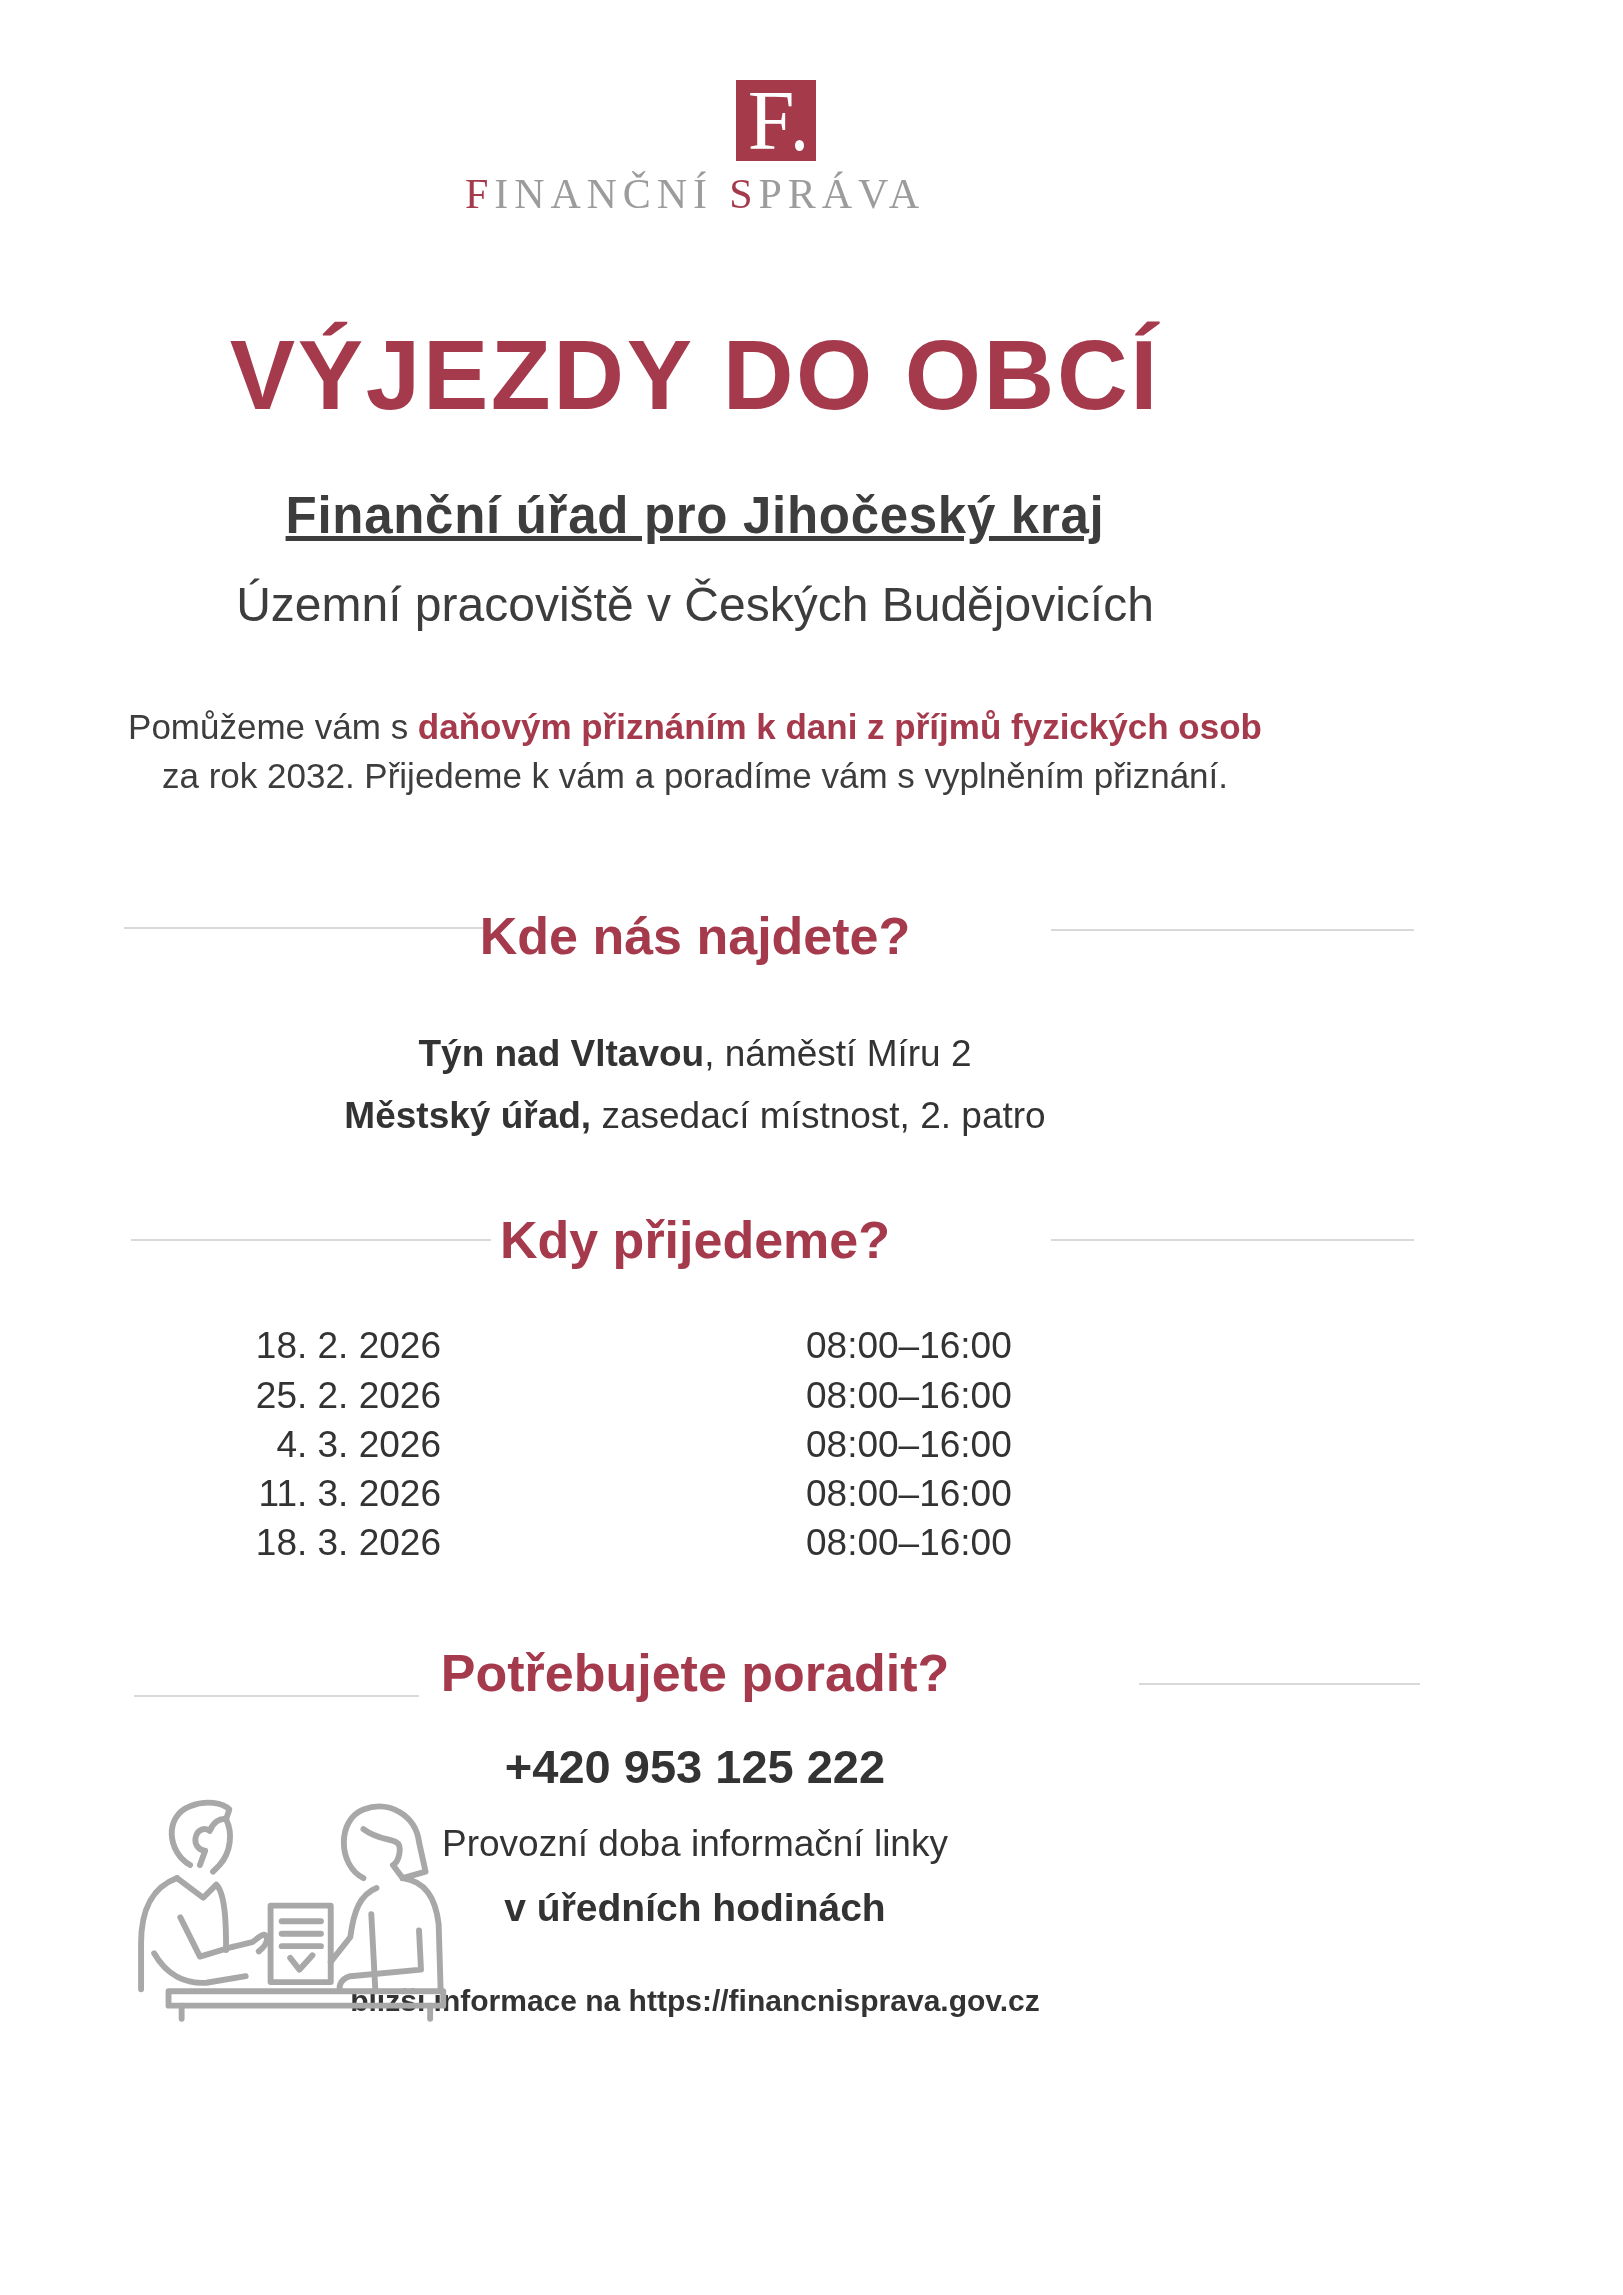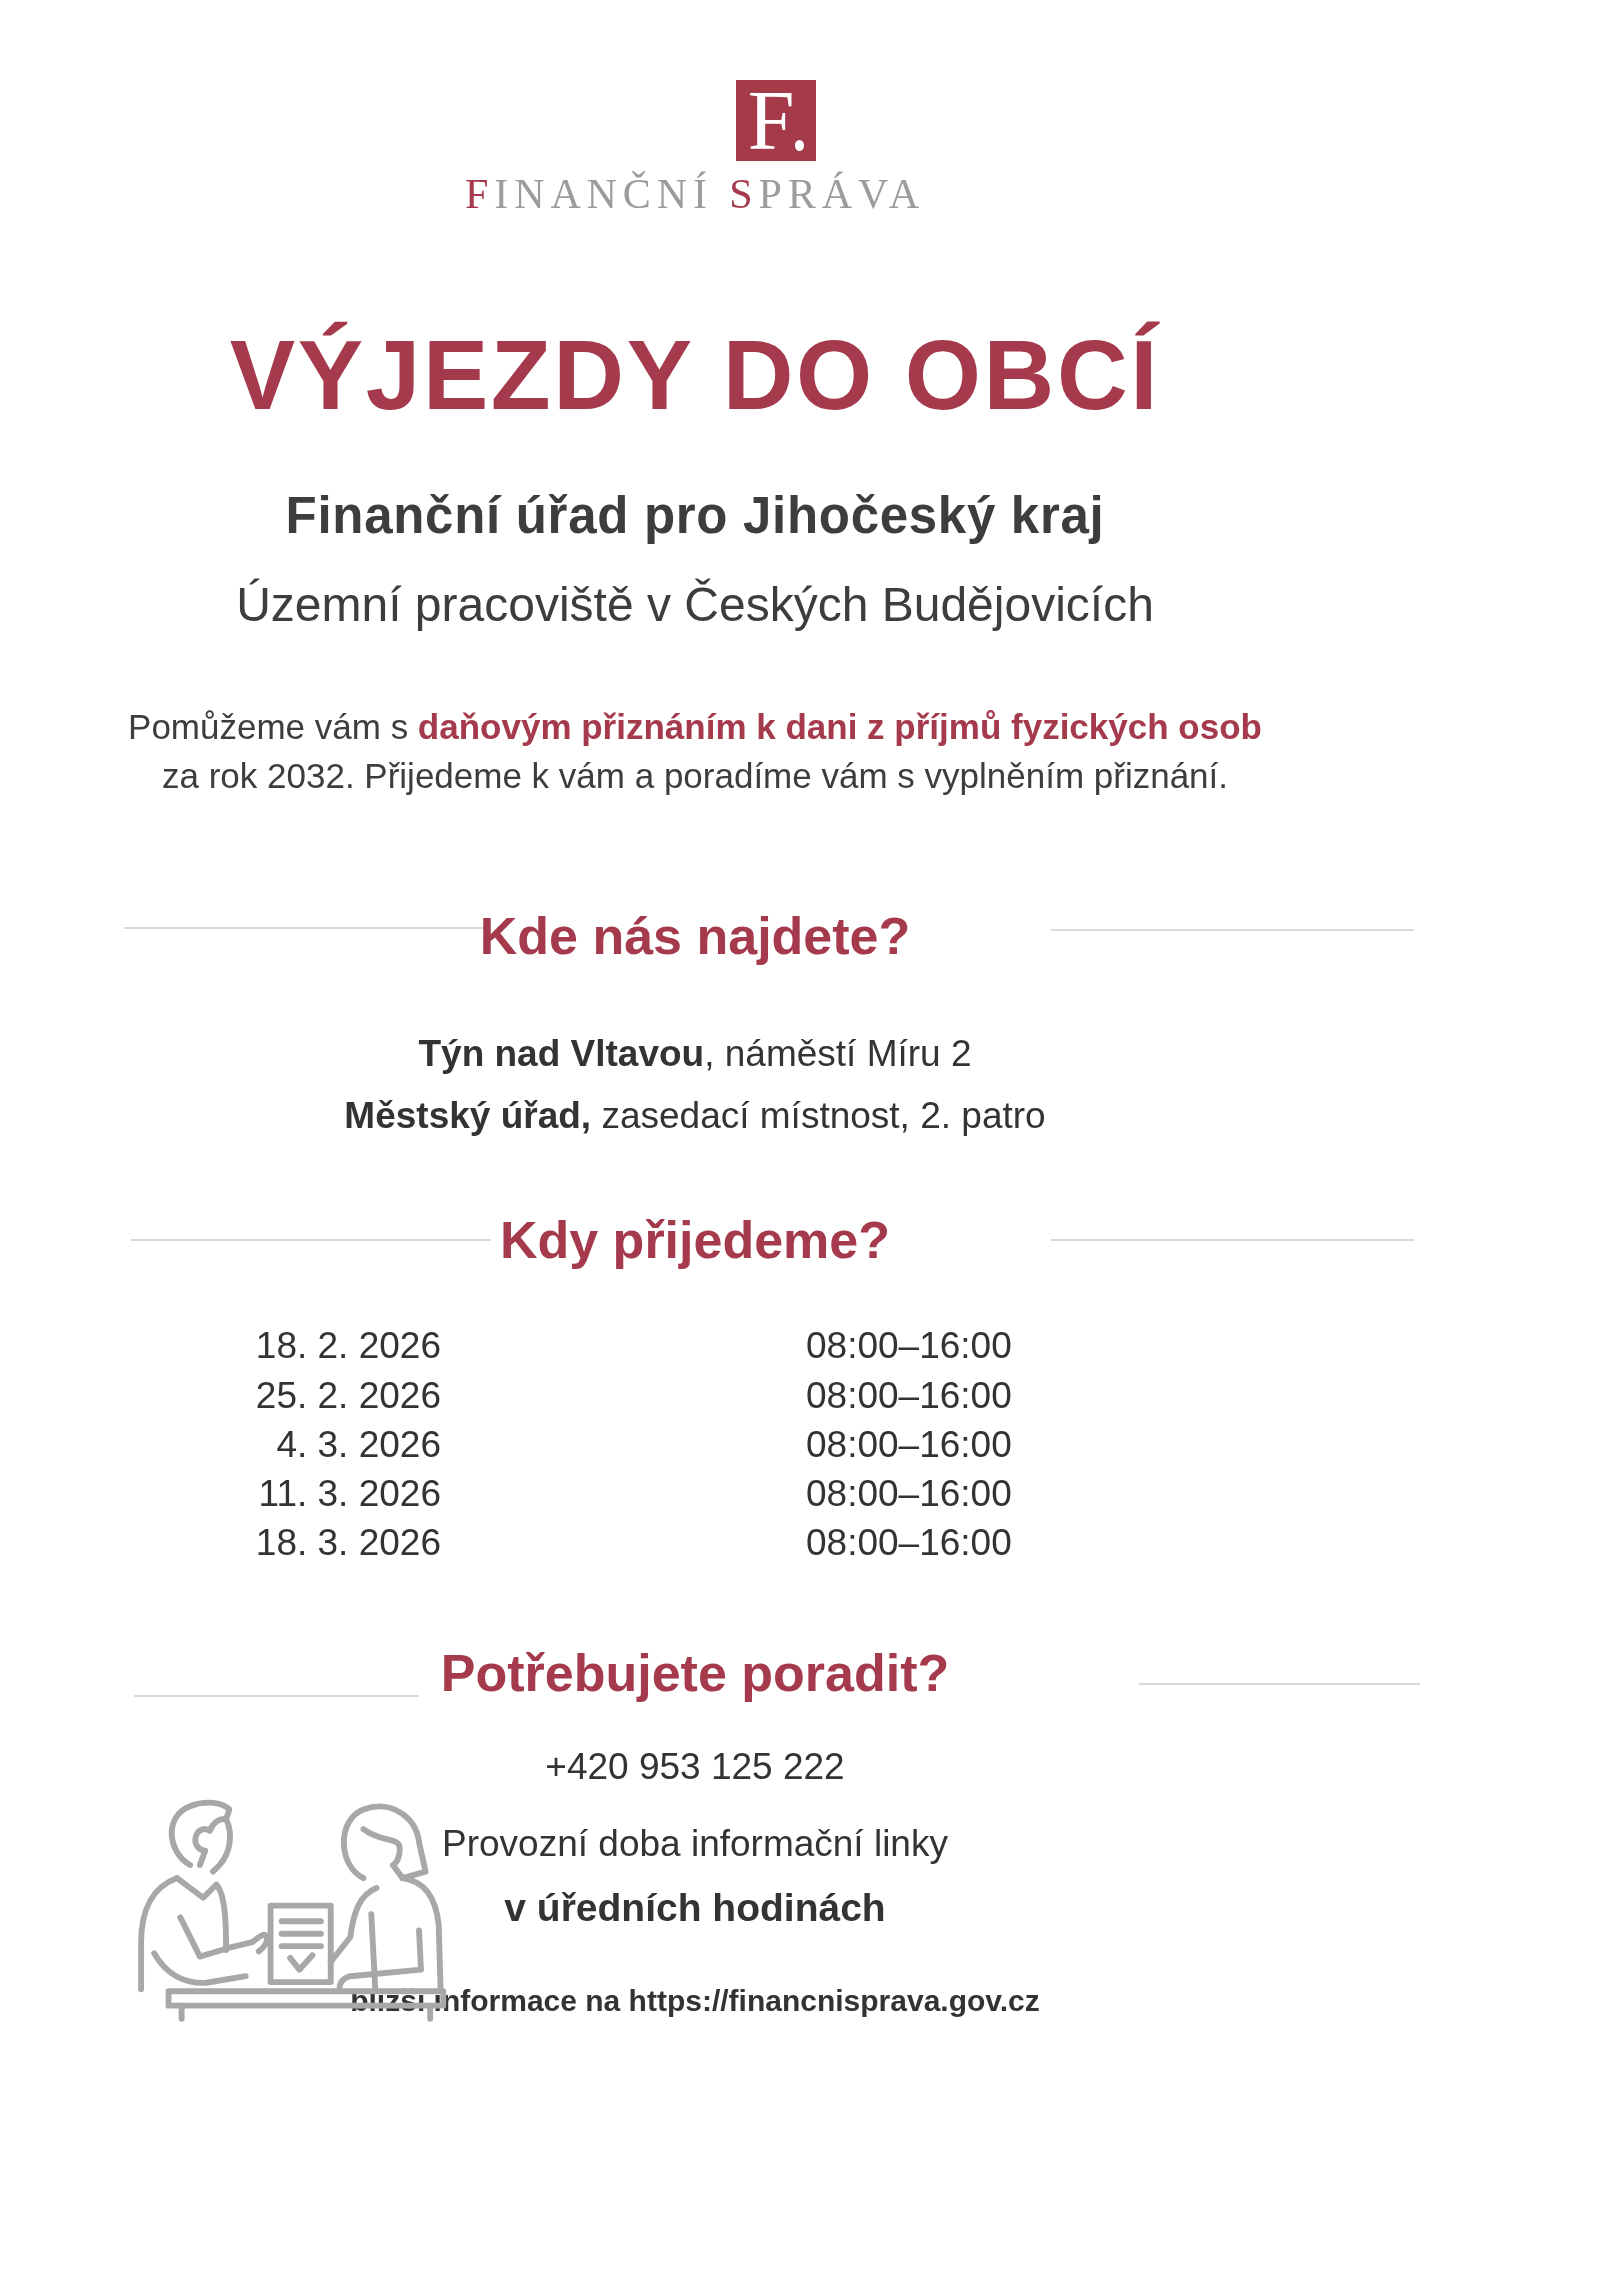--- a/index.html
+++ b/index.html
@@ -8,32 +8,32 @@
   .abs { position: absolute; }
   .center { left: 0; width: 1390px; text-align: center; white-space: nowrap; }
   .logo-box { left: 736px; top: 80px; width: 80px; height: 81px; background: #a53a4a; }
   .logo-f { position: absolute; left: 11.8px; top: 1.3px; font-family: "Liberation Serif", serif;
             font-size: 84px; color: #ffffff; line-height: 79px; }
   .logo-dot { position: absolute; left: 59px; top: 60px; width: 9.2px; height: 10.5px; border-radius: 50%; background: #ffffff; }
   .brand { top: 171px; font-family: "Liberation Serif", serif; font-size: 42px; letter-spacing: 5.9px; color: #9c9c9c; line-height: 46px; }
   .brand .r { color: #a53a4d; }
   .title { top: 326px; font-size: 98px; font-weight: bold; color: #a53a4d; line-height: 98px;
            transform: scaleX(1.0); letter-spacing: 2.6px; }
-  .office { top: 486px; font-size: 51px; font-weight: bold; color: #3d3d3d; line-height: 59px; letter-spacing: 0.7px; }
+  .office { top: 486px; font-size: 51px; font-weight: bold; color: #3d3d3d; line-height: 59px; letter-spacing: 0.7px; text-decoration: underline; }
   .branch { top: 575px; font-size: 48px; color: #3d3d3d; line-height: 59px; }
   .intro { font-size: 35px; color: #3d3d3d; line-height: 43px; }
   .intro b { font-weight: bold; color: #a53a4d; }
   .section-h { font-size: 52px; font-weight: bold; color: #a53a4d; line-height: 63px; }
   .divider { position: absolute; height: 2px; background: #d9d9d9; }
   .addr { font-size: 37px; color: #333; line-height: 43px; }
   .addr b { font-weight: bold; }
   .sched-row { position: absolute; left: 0; width: 1326px; height: 46px; font-size: 37px; color: #333; line-height: 46px; }
   .sched-date { position: absolute; right: 885px; text-align: right; white-space: nowrap; }
   .sched-time { position: absolute; left: 806px; white-space: nowrap; }
-  .phone { top: 1741px; font-size: 37px; font-weight: normal; color: #333; line-height: 52px; }
+  .phone { top: 1741px; font-size: 47px; font-weight: bold; color: #333; line-height: 52px; }
   .hours1 { top: 1822px; font-size: 37px; color: #333; line-height: 43px; }
   .hours2 { top: 1885px; font-size: 39px; font-weight: bold; color: #333; line-height: 46px; }
   .url { top: 1957px; font-size: 30px; font-weight: bold; color: #333; line-height: 39px; margin-top: 24px; }
   .illus { left: 128px; top: 1780px; width: 327px; height: 242px; }
 </style>
 </head>
 <body>
 
 <div class="abs logo-box">
   <span class="logo-f">F</span>

